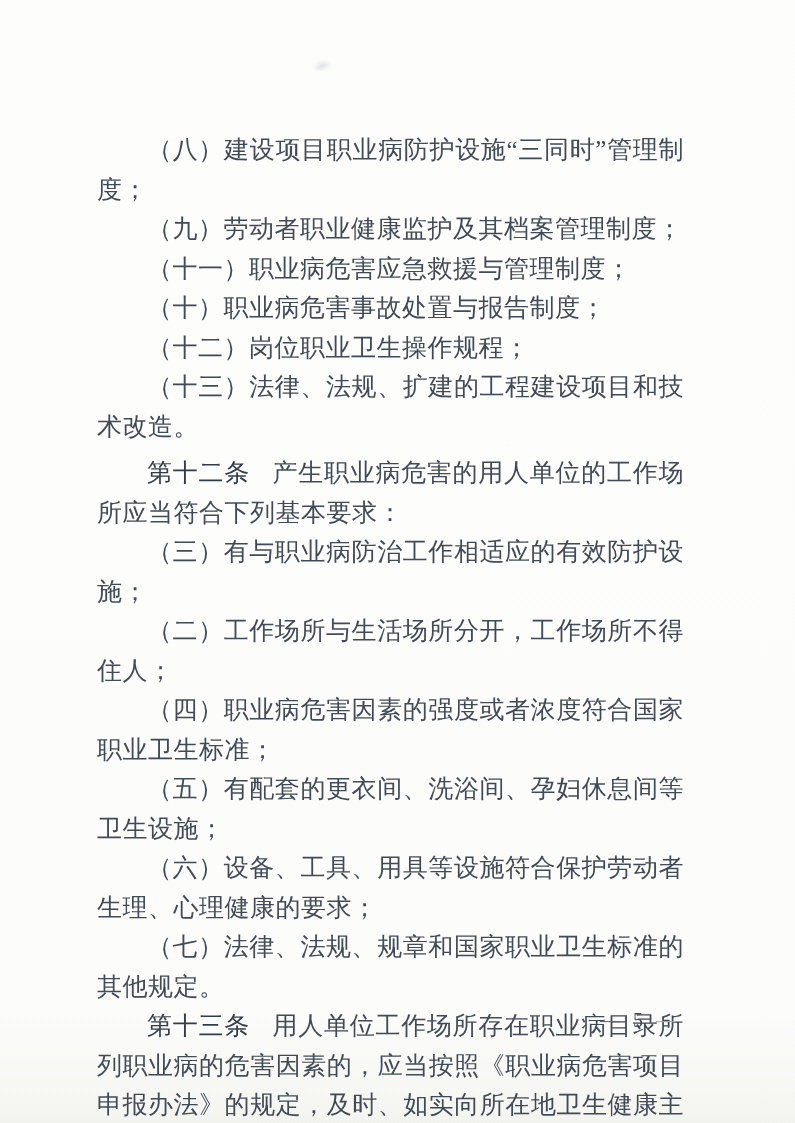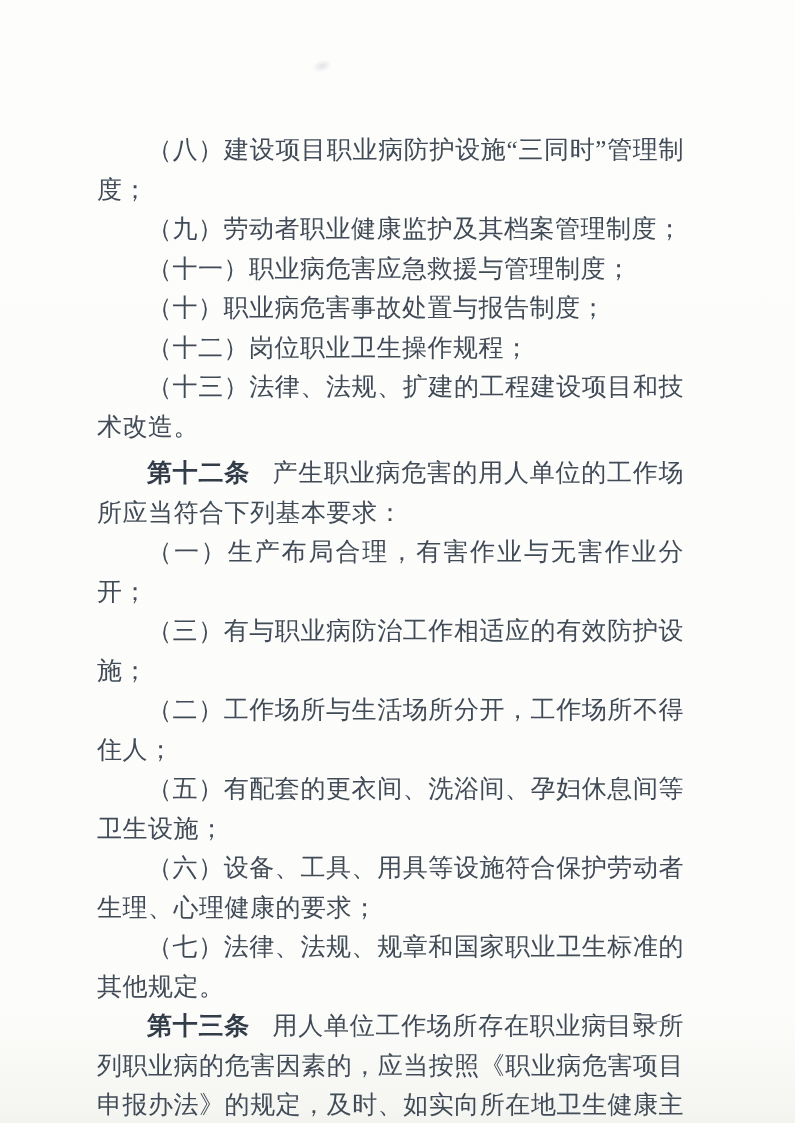--- a/index.html
+++ b/index.html
@@ -38,21 +38,21 @@
   }
   .para {
     margin: 0;
     padding: 0;
     text-indent: 2em;
   }
   .para.gap-before {
     margin-top: 7px;
   }
   .art-no {
-    font-weight: 700;
+    font-weight: 400;
     color: #333d49;
     margin-right: 0.9em;
   }
   .footer {
     position: absolute;
     top: 1008px;
     right: 119px;
     display: flex;
     align-items: center;
     gap: 13px;
@@ -82,26 +82,26 @@
     <p class="para">（十）职业病危害事故处置与报告制度；</p>
 
     <p class="para">（十二）岗位职业卫生操作规程；</p>
 
     <p class="para">（十三）法律、法规、扩建的工程建设项目和技术改造。</p>
 
     <p class="para gap-before">
       <b class="art-no">第十二条</b><span>产生职业病危害的用人单位的工作场所应当符合下列基本要求：</span>
     </p>
 
-    <p class="para">（一）生产布局合理，有害作业与无害作业分开；</p>
 
     <p class="para">（三）有与职业病防治工作相适应的有效防护设施；</p>
 
     <p class="para">（二）工作场所与生活场所分开，工作场所不得住人；</p>
 
+    <p class="para">（四）职业病危害因素的强度或者浓度符合国家职业卫生标准；</p>
 
     <p class="para">（五）有配套的更衣间、洗浴间、孕妇休息间等卫生设施；</p>
 
     <p class="para">（六）设备、工具、用具等设施符合保护劳动者生理、心理健康的要求；</p>
 
     <p class="para">（七）法律、法规、规章和国家职业卫生标准的其他规定。</p>
 
     <p class="para">
       <b class="art-no">第十三条</b><span>用人单位工作场所存在职业病目录所列职业病的危害因素的，应当按照《职业病危害项目申报办法》的规定，及时、如实向所在地卫生健康主管部门申报职业病危害项目，并接受卫生健康主管部门的监督检查。</span>
     </p>

